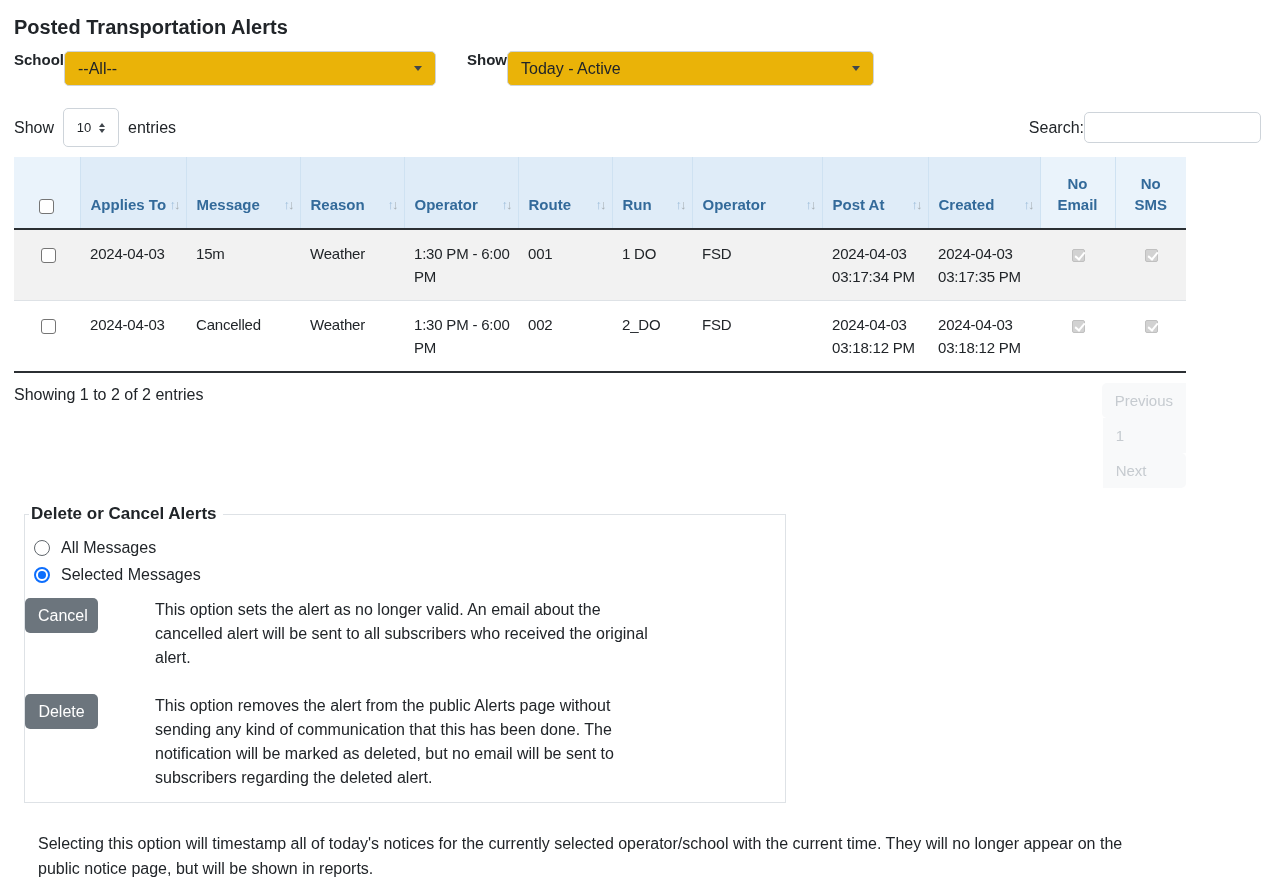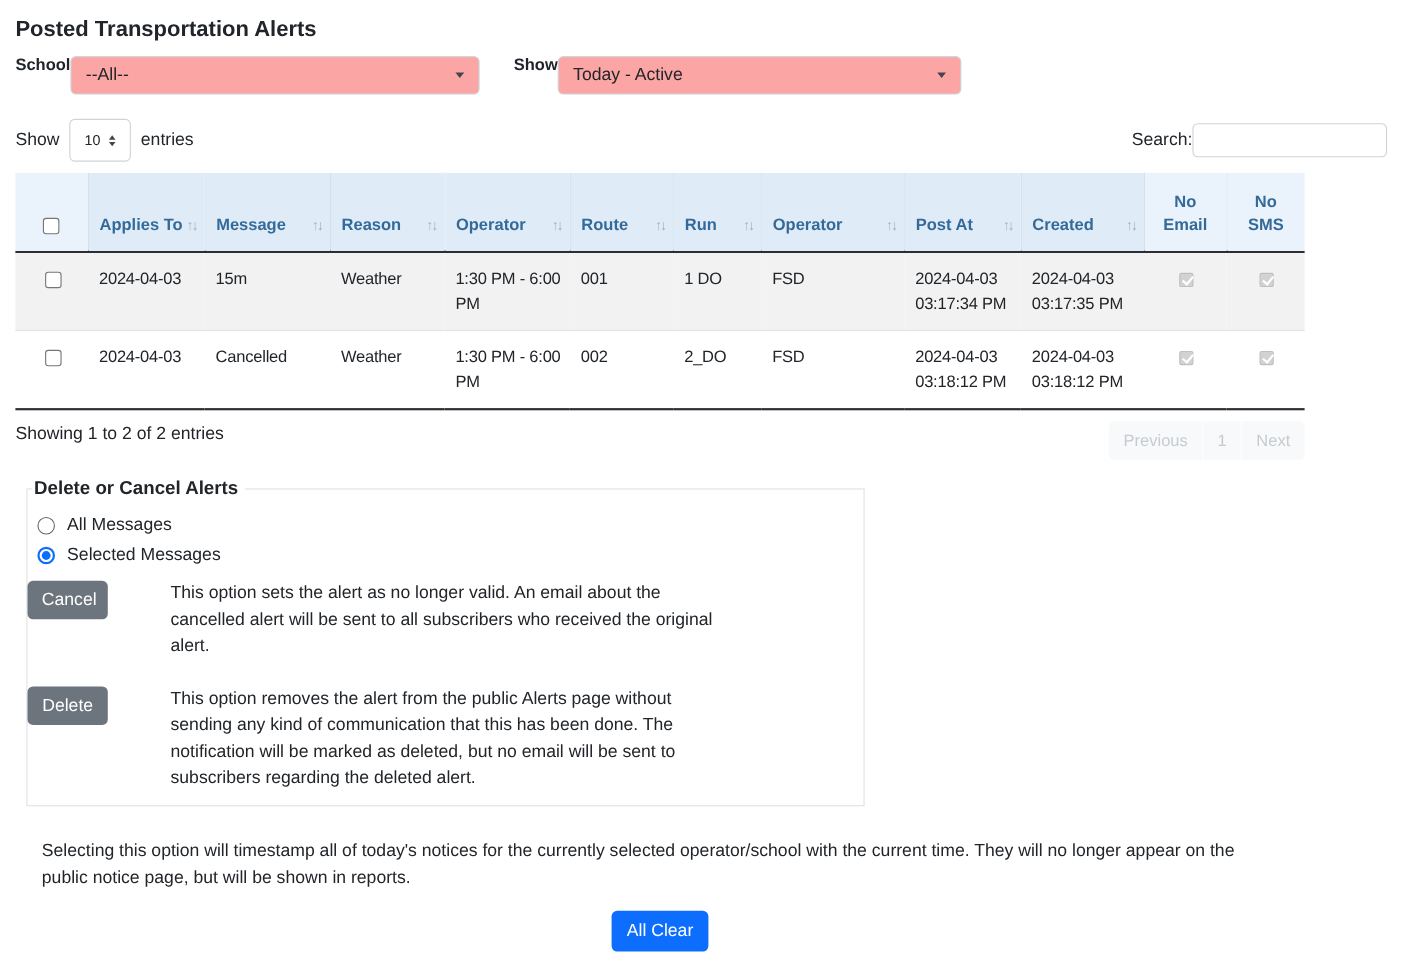--- a/index.html
+++ b/index.html
@@ -10,21 +10,21 @@
     padding: 14px 14px 10px 14px;
     font-size: 16px;
   }
   .page-title { font-size: 20px; font-weight: 700; margin: 2px 0 12px 0; }
 
   
   .filters { display: flex; gap: 31px; }
   .filter-group { display: flex; flex-direction: row; text-align: center; }
   .filter-label { font-weight: 700; font-size: 15px; margin-bottom: 6px; }
   .select-box {
-    border: 1px solid #ced4da; border-radius: 5px; background: #fca5a5;
+    border: 1px solid #ced4da; border-radius: 5px; background: #eab308;
     height: 35px; display: flex; align-items: center; justify-content: space-between;
     padding: 0 13px; font-size: 16px; color: #212529; cursor: pointer;
   }
   .select-school { width: 372px; }
   .select-show { width: 367px; }
   .caret { width: 0; height: 0; border-left: 4.5px solid transparent;
     border-right: 4.5px solid transparent; border-top: 5.5px solid #40464c; }
 
   
   .controls-row { display: flex; justify-content: space-between; align-items: center; margin-top: 22px; }
@@ -77,21 +77,21 @@
     border-radius: 2px; cursor: default;
   }
   .cb.checked::after {
     content: ""; position: absolute; left: 3.5px; top: 0.5px; width: 4px; height: 8px;
     border: solid #fff; border-width: 0 2px 2px 0; transform: rotate(40deg);
   }
 
   
   .info-row { display: flex; justify-content: space-between; align-items: flex-start; margin-top: 10px; width: 1172px; }
   .info-text { font-size: 16px; padding-top: 3px; }
-  .pagination { display: flex; }
+  .pagination { display: flex; flex-direction: column; }
   .page-item {
     background: #f8f9fa; color: #c6cbd0; font-size: 15px; font-weight: 500;
     padding: 8px 13px; border-left: 1px solid #ffffff; cursor: default; line-height: 19px;
   }
   .page-item:first-child { border-left: none; border-radius: 5px 0 0 5px; }
   .page-item:last-child { border-radius: 0 5px 5px 0; }
 
   
   fieldset.delete-cancel {
     margin: 16px 0 0 10px; width: 762px; border: 1px solid #dee2e6;

